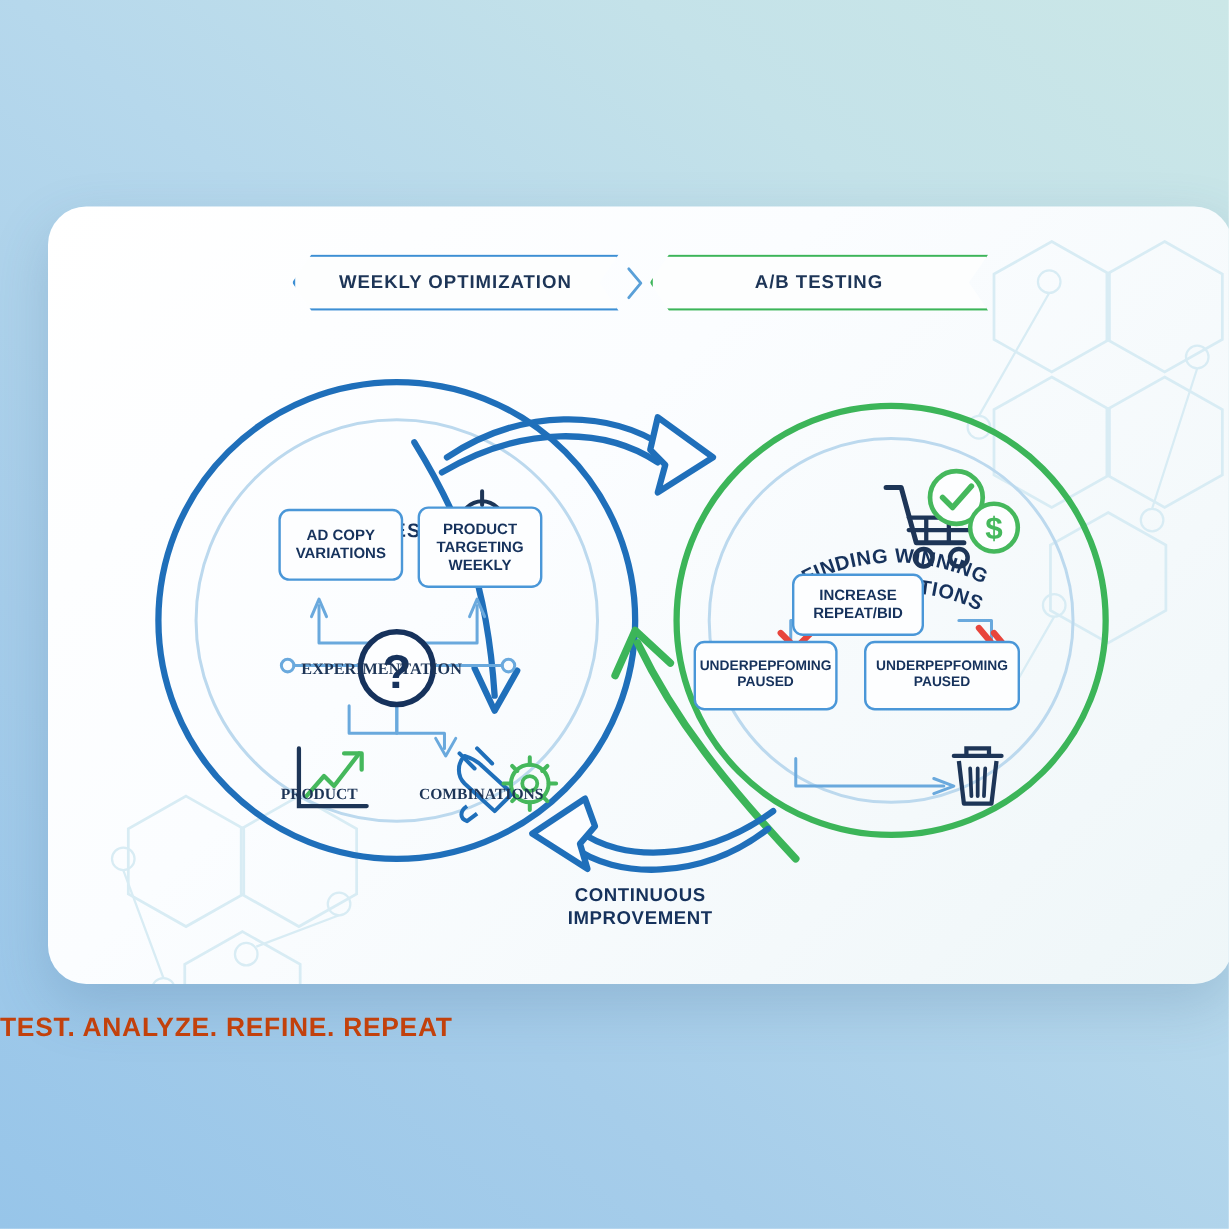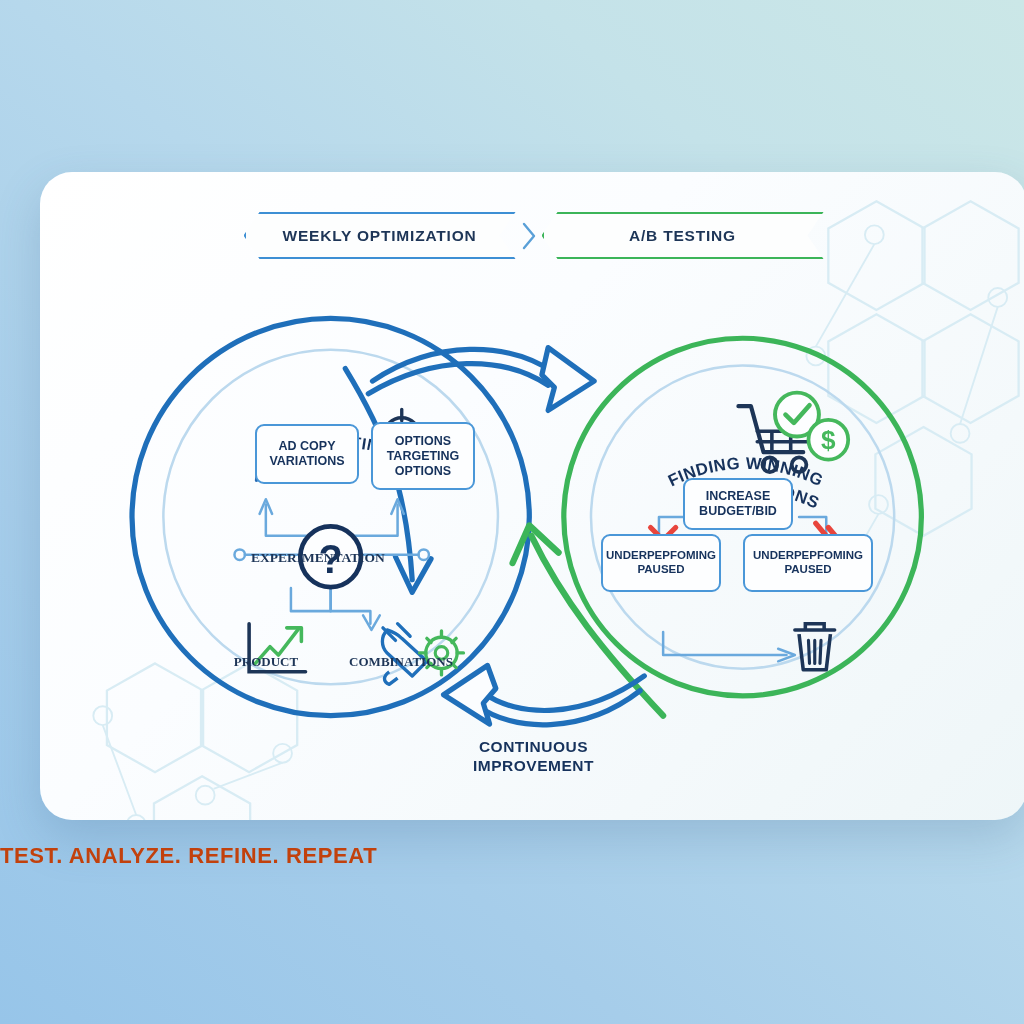--- a/index.html
+++ b/index.html
@@ -30,21 +30,21 @@
   .crumb.green{width:278px;border:2.5px solid #3cb559;
     clip-path:polygon(16px 0,100% 0,calc(100% - 16px) 50%,100% 100%,16px 100%,0 50%);}
   .sep{width:26px;height:34px;display:flex;align-items:center;justify-content:center;}
   .tagline{
     position:absolute;left:0;right:0;top:843px;
     color:#c2410c;font-size:22px;font-weight:bold;letter-spacing:.6px;
   }
   .cap{position:absolute;text-align:center;color:#16325c;font-weight:bold;line-height:1.22;}
   .bx{position:absolute;border:2px solid #4a97d8;border-radius:9px;background:#fdfeff;
       display:flex;align-items:center;justify-content:flex-end;text-align:center;
-      color:#16325c;font-weight:bold;line-height:1.2;margin-left:23px;}
+      color:#16325c;font-weight:bold;line-height:1.2;}
   .ci{position:absolute;text-align:center;color:#1d3557;font-weight:bold;font-family:Liberation Serif, serif;}
 </style>
 </head>
 <body>
 
 <div id="stage">
 
   <div class="card">
 
     <svg class="wm" viewBox="0 0 944 648">
@@ -208,34 +208,34 @@
         <path d="M-2 0 L36 0 M8 0 L8 -6 L26 -6 L26 0" fill="none" stroke="#1d3557" stroke-width="3.4" stroke-linecap="round"></path>
         <path d="M2 4 L6 38 L28 38 L32 4" fill="none" stroke="#1d3557" stroke-width="3.4" stroke-linejoin="round"></path>
         <path d="M11 10 L12 32 M17 10 L17 32 M23 10 L22 32" stroke="#1d3557" stroke-width="3" stroke-linecap="round"></path>
       </g>
     </svg>
 
     <div class="bx" style="left:192px;top:252px;width:100px;height:56px;font-size:12.5px;">
       <span>AD COPY VARIATIONS</span>
     </div>
     <div class="bx" style="left:308px;top:250px;width:100px;height:64px;font-size:12.5px;">
-      <span>OPTIONS TARGETING OPTIONS</span>
+      <span>PRODUCT TARGETING WEEKLY</span>
     </div>
     <div class="ci" style="left:178px;top:378px;width:200px;font-size:13.5px;">
       <span>EXPERIMENTATION</span>
     </div>
     <div class="ci" style="left:166px;top:482px;width:120px;font-size:13px;">
       <span>PRODUCT</span>
     </div>
     <div class="ci" style="left:286px;top:482px;width:150px;font-size:13px;">
       <span>COMBINATIONS</span>
     </div>
 
     <div class="bx" style="left:620px;top:306px;width:106px;height:48px;font-size:12.5px;">
-      <span>INCREASE BUDGET/BID</span>
+      <span>INCREASE REPEAT/BID</span>
     </div>
     <div class="bx" style="left:538px;top:362px;width:116px;height:54px;font-size:11.5px;">
       <span>UNDERPEPFOMING PAUSED</span>
     </div>
     <div class="bx" style="left:680px;top:362px;width:126px;height:54px;font-size:11.5px;">
       <span>UNDERPEPFOMING PAUSED</span>
     </div>
 
     <div class="cap" style="left:0;right:0;top:566px;font-size:15.5px;letter-spacing:.5px;">
       <div>CONTINUOUS</div>

